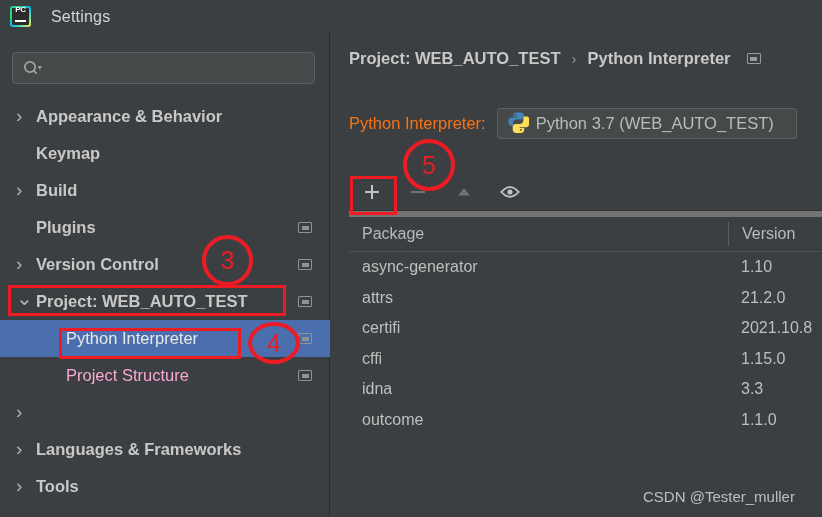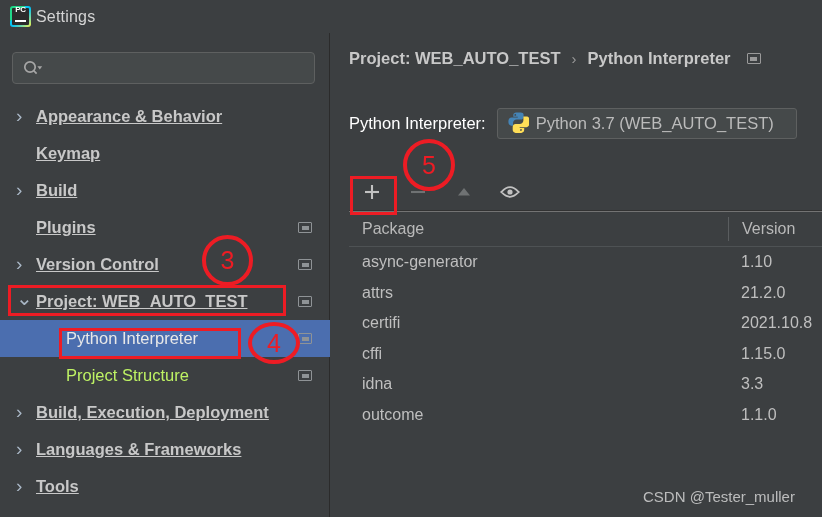--- a/index.html
+++ b/index.html
@@ -59,21 +59,21 @@
   .pc-logo-bar {
     position: absolute;
     z-index: 2;
     left: 5px; bottom: 5px;
     width: 11px; height: 2px;
     background: #ffffff;
   }
   .window-title {
     color: #d4d4d4;
     font-size: 16px;
-    margin-left: 5px;
+    margin-left: 20px;
     letter-spacing: 0.2px;
   }
 
   
   .sidebar {
     position: absolute;
     left: 0; top: 33px;
     width: 330px; height: 484px;
     background: #3c3f41;
     border-right: 1px solid #2b2b2b;
@@ -111,25 +111,25 @@
   .twisty {
     width: 20px;
     flex: none;
     color: #a9b7c6;
     font-size: 15px;
     line-height: 1;
     display: flex; align-items: center;
   }
   .twisty.none { visibility: hidden; }
   .tree-label {
-    color: #bef264;
+    color: #f9a8d4;
     font-size: 16.5px;
     white-space: nowrap;
   }
-  .tree-label.bold { font-weight: bold; color: #c8c8c8; text-decoration: underline; }
+  .tree-label.bold { font-weight: bold; color: #c8c8c8; }
   .tree-row.indent { padding-left: 66px; }
   .tree-row.selected .tree-label { color: #e8e8e8; }
   .proj-icon {
     position: absolute;
     right: 18px;
     width: 14px; height: 11px;
     border: 1.6px solid #8f9396;
     border-radius: 1px;
     display: flex; align-items: center; justify-content: center;
   }
@@ -176,21 +176,21 @@
     background: #9a9a9a;
   }
 
   .interp-row {
     position: absolute;
     left: 18px; top: 75px;
     display: flex;
     align-items: center;
   }
   .interp-label {
-    color: #ffffff;
+    color: #f97316;
     font-size: 16.5px;
     margin-right: 11px;
   }
   .interp-combo {
     height: 31px;
     background: #45494a;
     border: 1px solid #5e6060;
     border-radius: 3px;
     display: flex;
     align-items: center;
@@ -218,21 +218,21 @@
     width: 46px; height: 38px;
     display: flex; align-items: center; justify-content: center;
   }
 
   
   .pkg-table {
     position: absolute;
     left: 18px; top: 178px;
     width: 473px; height: 306px;
     background: #3c3f41;
-    border-top: 1px solid #737373;
+    border-top: 6px solid #737373;
     overflow: hidden;
   }
   .pkg-head {
     display: flex;
     height: 35px;
     align-items: center;
     border-bottom: 1px solid #4e5254;
     background: #3c3f41;
   }
   .th {
@@ -351,21 +351,20 @@
         <div class="tree-row selected indent">
           <span class="tree-label">Python Interpreter</span>
           <span class="proj-icon"></span>
         </div>
         <div class="tree-row indent">
           <span class="tree-label">Project Structure</span>
           <span class="proj-icon"></span>
         </div>
         <div class="tree-row">
           <span class="twisty" style="font-size: 19px; margin-top: -3px;">›</span>
-          <span class="tree-label bold">Build, Execution, Deployment</span>
         </div>
         <div class="tree-row">
           <span class="twisty" style="font-size: 19px; margin-top: -3px;">›</span>
           <span class="tree-label bold">Languages &amp; Frameworks</span>
         </div>
         <div class="tree-row">
           <span class="twisty" style="font-size: 19px; margin-top: -3px;">›</span>
           <span class="tree-label bold">Tools</span>
         </div>
       </div>

